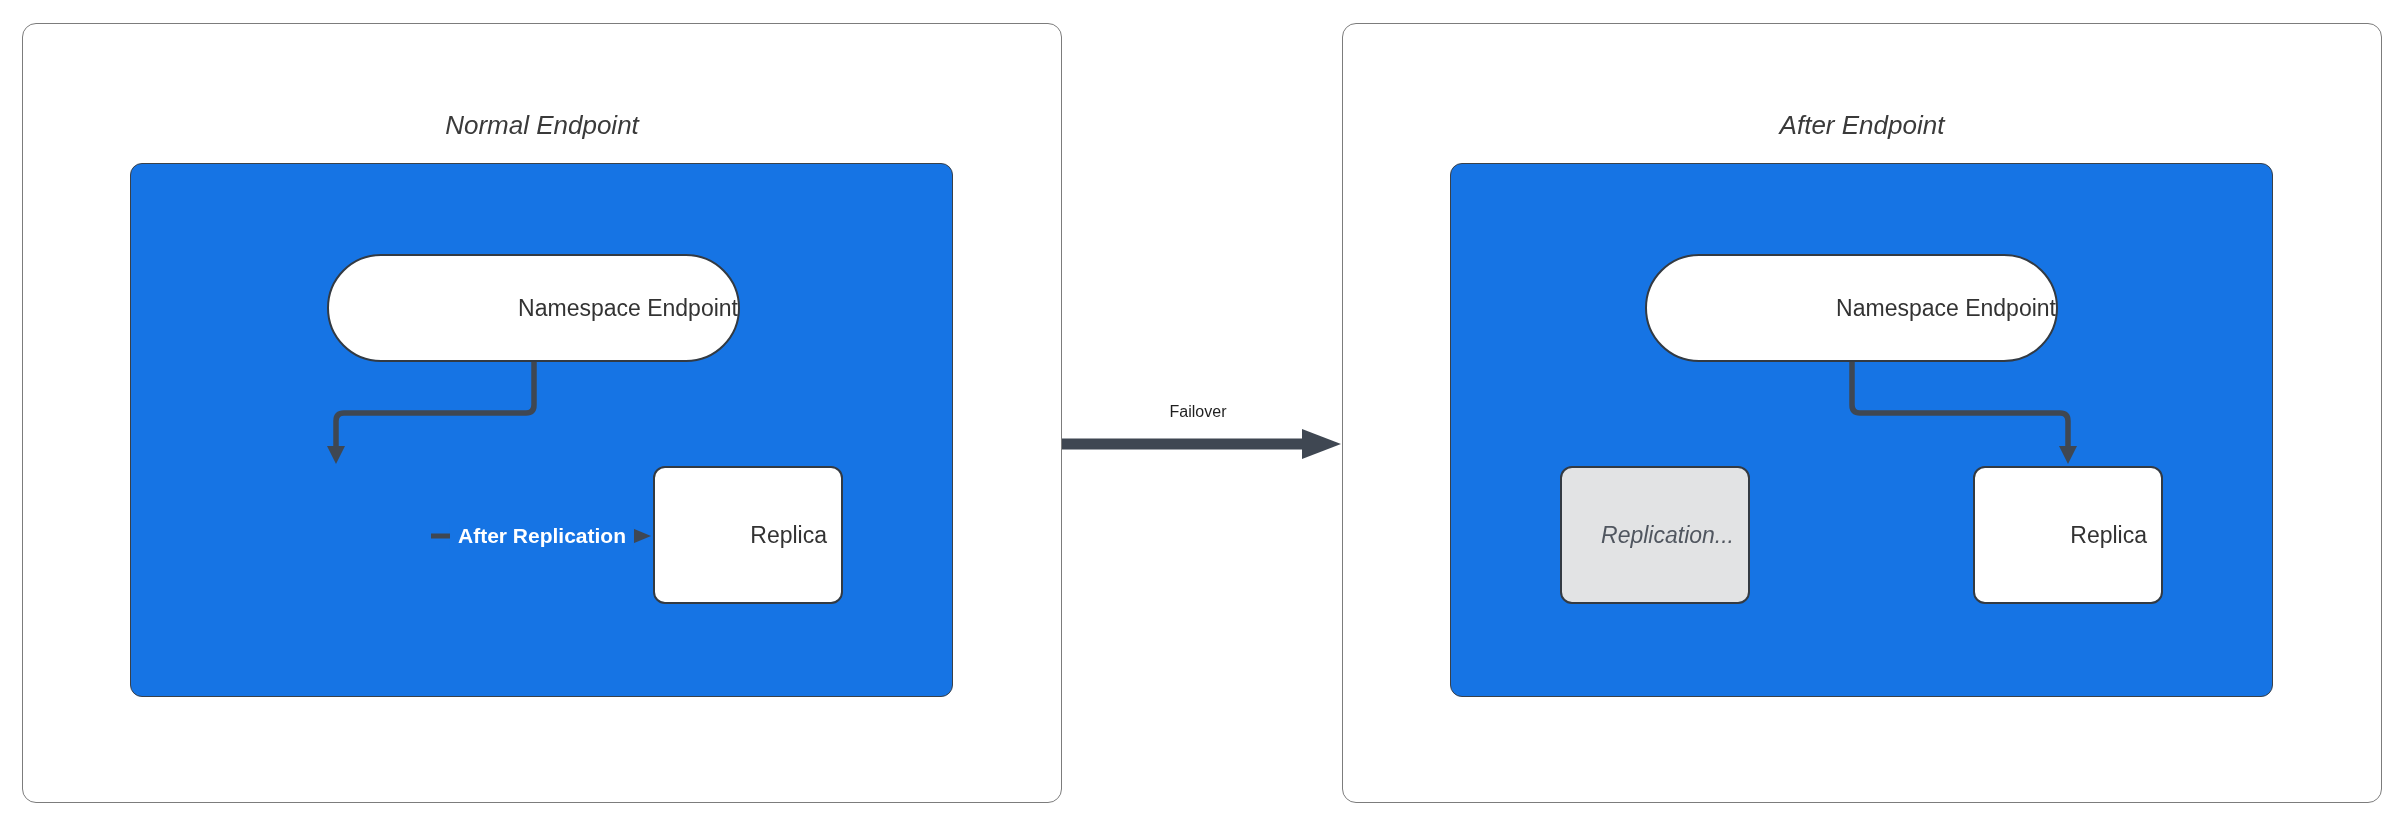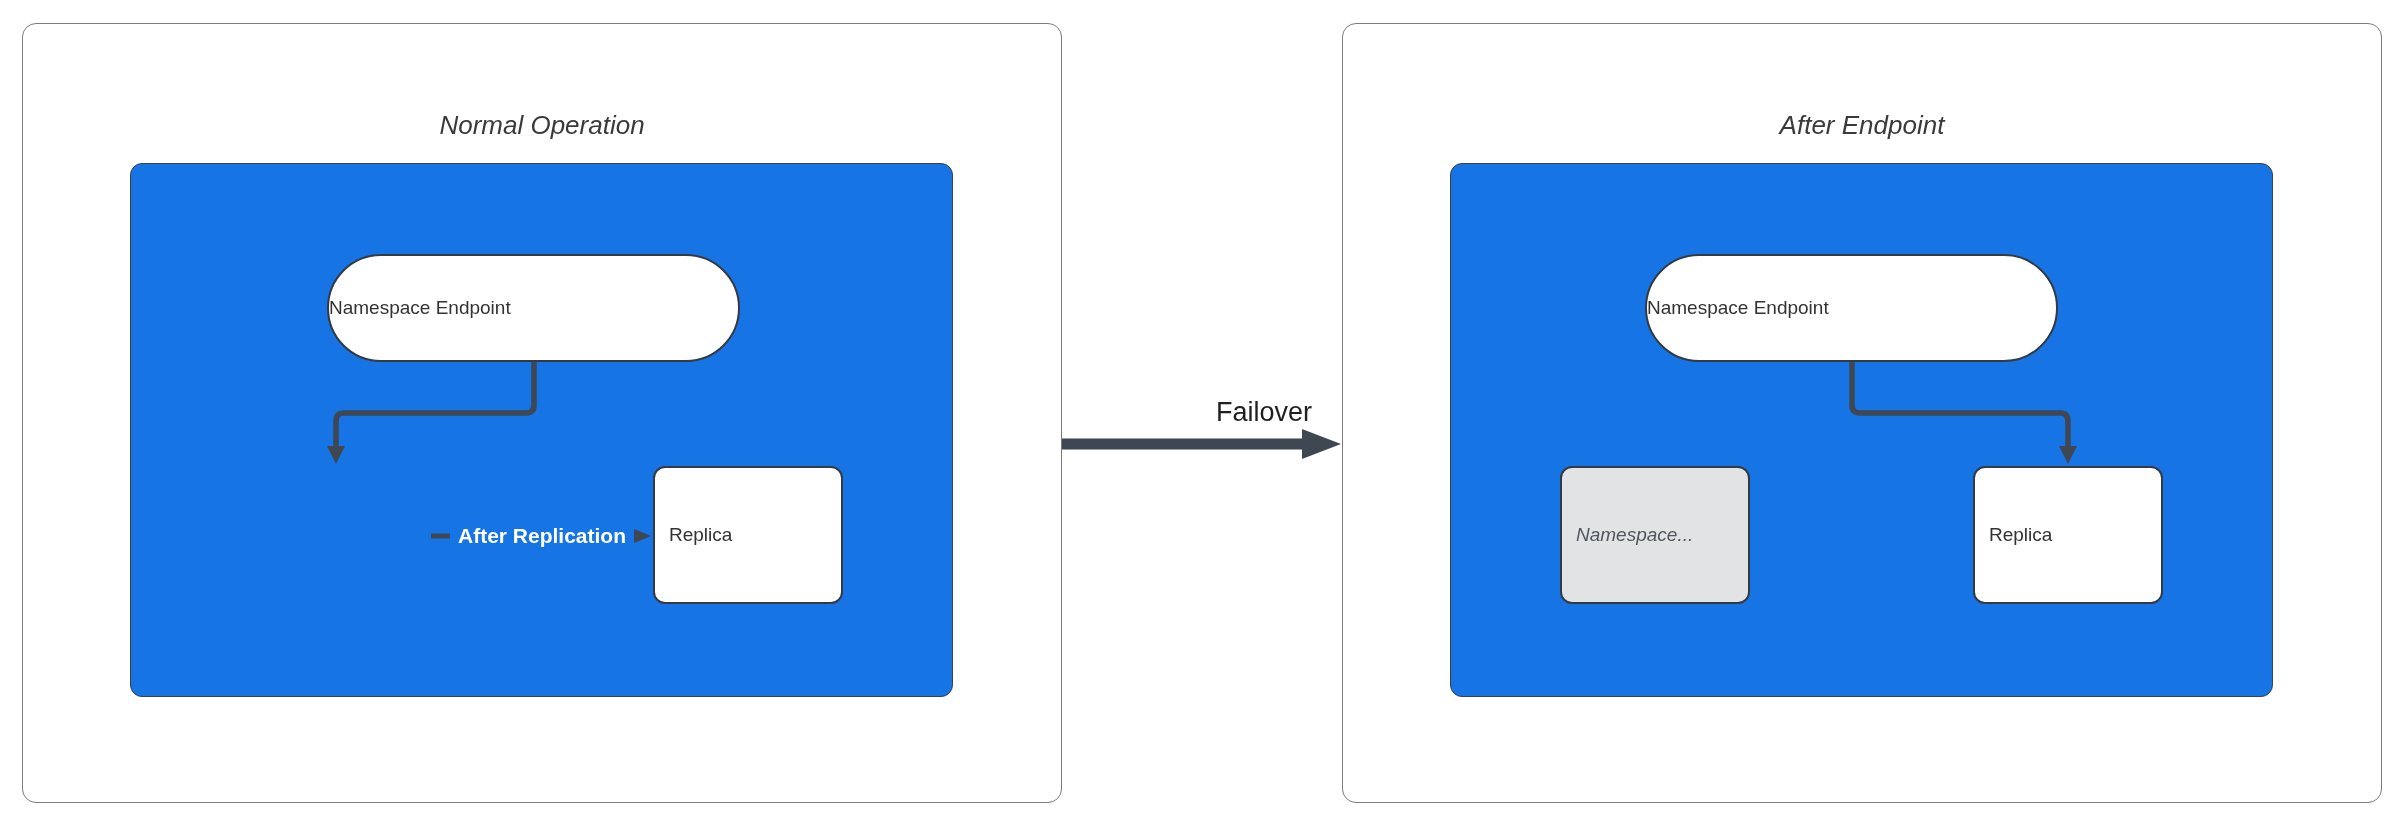--- a/index.html
+++ b/index.html
@@ -70,26 +70,26 @@
     width: 2407px;
     height: 828px;
     z-index: 2;
   }
 
   .node {
     position: absolute;
     z-index: 3;
     display: flex;
     align-items: center;
-    justify-content: flex-start;
+    justify-content: flex-end;
     text-align: center;
     background: var(--node-fill);
     border: 2px solid var(--node-border);
     color: var(--node-text);
-    font-size: 19px;
+    font-size: 23px;
     line-height: 30px;
   }
   .pill {
     width: 413px;
     height: 108px;
     top: 254px;
     border-radius: 54px;
   }
   #pill-left  { left: 327px; }
   #pill-right { left: 1645px; }
@@ -115,35 +115,35 @@
   #label-replication {
     left: 542px;
     top: 536px;
     background: var(--container-fill);
     color: var(--edge-label-color);
     font-weight: bold;
     font-size: 21px;
     padding: 3px 8px;
   }
   #label-failover {
-    left: 1264px;
+    left: 1198px;
     top: 412px;
     color: var(--failover-text);
-    font-size: 27px;
+    font-size: 16px;
     background: var(--canvas-bg);
     padding: 0 4px;
   }
 </style>
 </head>
 <body>
 
 <div id="canvas">
 
   <div class="panel" id="panel-left">
-    <div class="panel-title">Normal Operation</div>
+    <div class="panel-title">Normal Endpoint</div>
   </div>
   <div class="panel" id="panel-right">
     <div class="panel-title">After Endpoint</div>
   </div>
 
   <div class="container-box" id="blue-left"></div>
   <div class="container-box" id="blue-right"></div>
 
   <svg id="edges" viewBox="0 0 2407 828" xmlns="http://www.w3.org/2000/svg">
 
@@ -172,21 +172,21 @@
     <span>Namespace Endpoint</span>
   </div>
   <div class="node rect" id="node-replica-left">
     <span>Replica</span>
   </div>
 
   <div class="node pill" id="pill-right">
     <span>Namespace Endpoint</span>
   </div>
   <div class="node rect" id="node-recovering">
-    <span>Namespace...</span>
+    <span>Replication...</span>
   </div>
   <div class="node rect" id="node-replica-right">
     <span>Replica</span>
   </div>
 
   <div class="edge-label" id="label-replication">After Replication</div>
   <div class="edge-label" id="label-failover">Failover</div>
 
 </div>
 

